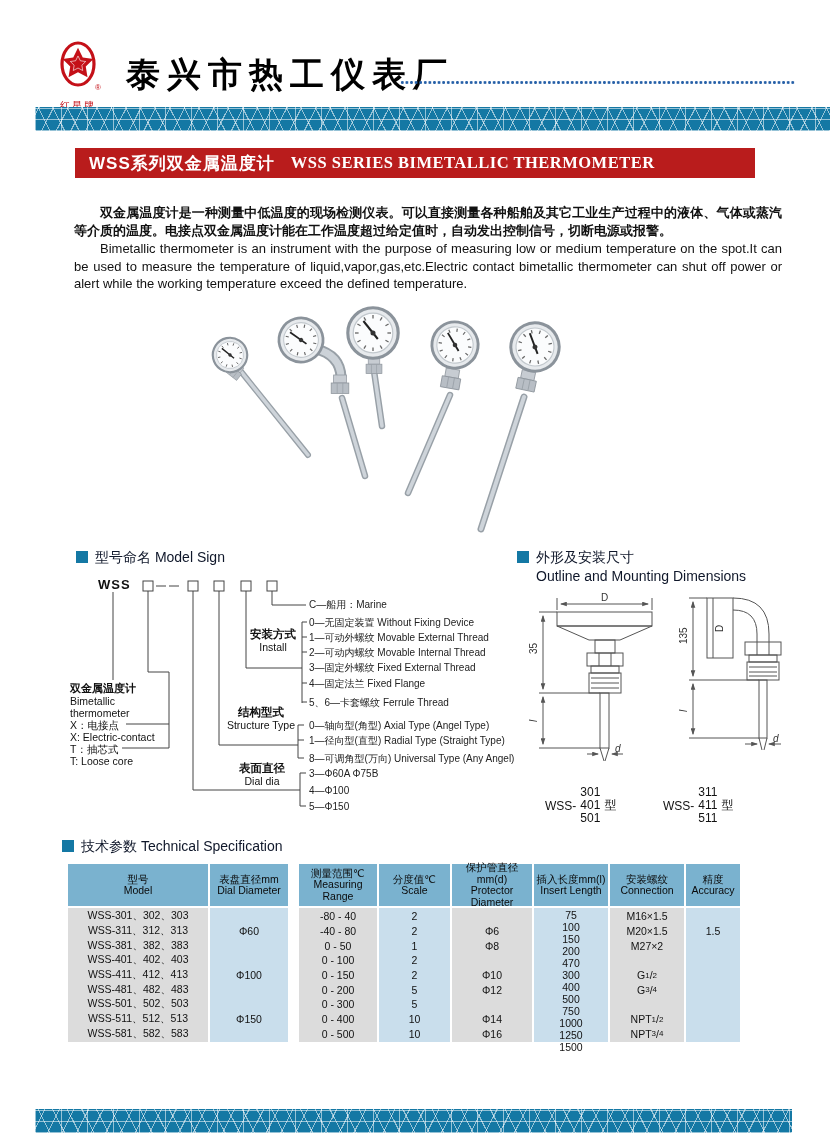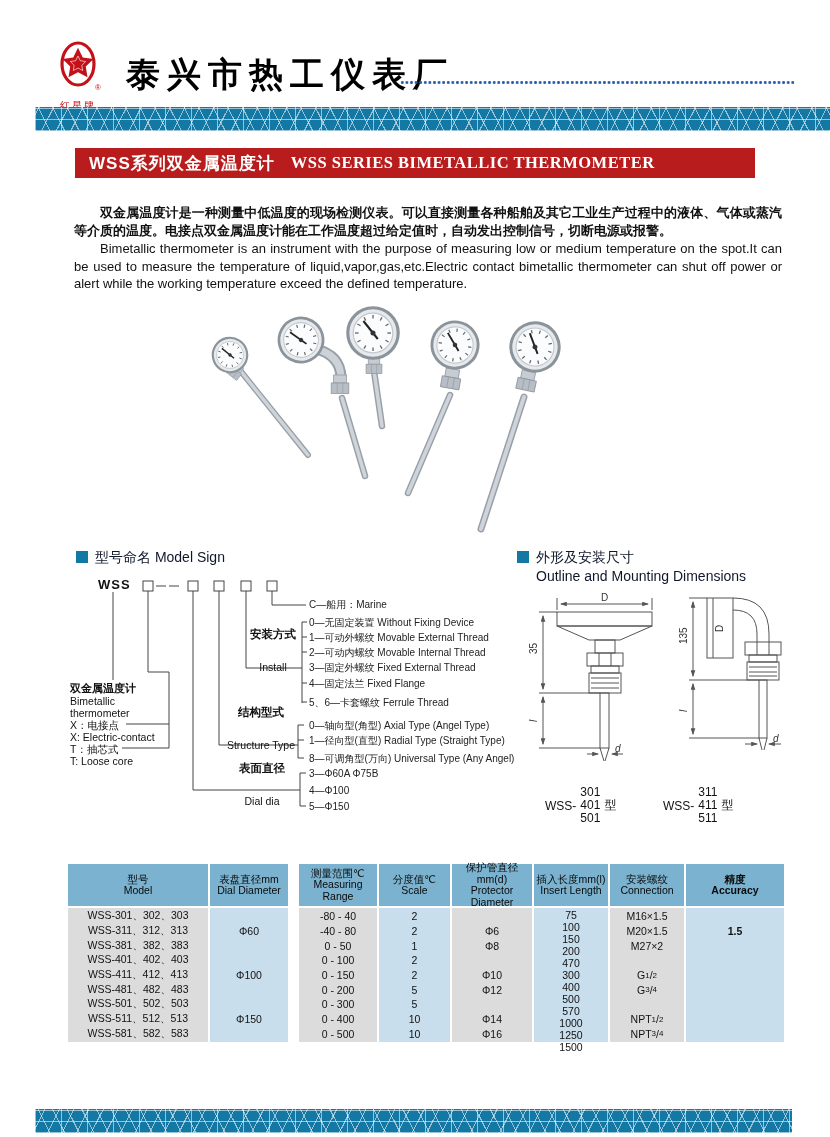--- a/index.html
+++ b/index.html
@@ -29,21 +29,21 @@
   .desc{position:absolute;left:74px;top:186px;width:708px;text-align:justify;margin-top:18px;}
   .desc p{margin:0 0 1px 0;font-size:13px;line-height:17.5px;text-indent:2em;}
   .desc .cn{font-weight:bold;}
   
   .sec-head{position:absolute;font-size:14px;color:#0f172a;white-space:nowrap;}
   .sq{display:inline-block;width:12px;height:12px;background:#1478A4;margin-right:7px;vertical-align:-1px;}
   
   .ms-item{position:absolute;font-size:10px;color:#222;white-space:nowrap;line-height:12px;}
   .ms-label{position:absolute;text-align:center;line-height:13px;}
   .ms-label .l1{font-size:11.5px;font-weight:bold;}
-  .ms-label .l2{font-size:10.5px;margin-top:20px;}
+  .ms-label .l2{font-size:10.5px;}
   .ms-left{position:absolute;font-size:10.5px;line-height:12px;white-space:nowrap;}
   .ms-left.bold{font-weight:bold;font-size:11px;}
   .wss-prefix{position:absolute;font-size:13px;font-weight:600;letter-spacing:1px;}
   
   .cap{position:absolute;display:flex;align-items:center;font-size:12px;color:#111;}
   .cap .nums{display:flex;flex-direction:column;text-align:center;line-height:13px;margin:0 4px;}
   
   .spec-table{position:absolute;left:68px;top:864px;display:flex;gap:2px;}
   .col{display:flex;flex-direction:column;gap:2px;}
   .th{background:#7AB2CF;height:42px;display:flex;flex-direction:column;justify-content:center;
@@ -277,20 +277,23 @@
   <div class="cap" style="left:663px;top:786px">
     <span>WSS-</span>
     <span class="nums">
       <span>311</span>
       <span>411</span>
       <span>511</span>
     </span>
     <span>型</span>
   </div>
 
+  <div class="sec-head" style="left:62px;top:838px">
+    <span class="sq"></span><span>技术参数 Technical Specification</span>
+  </div>
   <div class="spec-table">
       <div class="col bg-gray" style="width: 140px;">
         <div class="th">
           <div>型号</div>
           <div>Model</div>
         </div>
         <div class="tb">
           <div class="cell">WSS-301、302、303</div>
           <div class="cell">WSS-311、312、313</div>
           <div class="cell">WSS-381、382、383</div>
@@ -380,21 +383,21 @@
         </div>
         <div class="tb dense">
           <div class="cell">75</div>
           <div class="cell">100</div>
           <div class="cell">150</div>
           <div class="cell">200</div>
           <div class="cell">470</div>
           <div class="cell">300</div>
           <div class="cell">400</div>
           <div class="cell">500</div>
-          <div class="cell">570</div>
+          <div class="cell">750</div>
           <div class="cell">1000</div>
           <div class="cell">1250</div>
           <div class="cell">1500</div>
         </div>
       </div>
       <div class="col bg-gray" style="width: 74px;">
         <div class="th">
           <div>安装螺纹</div>
           <div>Connection</div>
         </div>
@@ -403,21 +406,21 @@
           <div class="cell">M20×1.5</div>
           <div class="cell">M27×2</div>
           <div class="cell"></div>
           <div class="cell">G<sup>1</sup>/<sub>2</sub></div>
           <div class="cell">G<sup>3</sup>/<sub>4</sub></div>
           <div class="cell"></div>
           <div class="cell">NPT<sup>1</sup>/<sub>2</sub></div>
           <div class="cell">NPT<sup>3</sup>/<sub>4</sub></div>
         </div>
       </div>
-      <div class="col bg-blue" style="width: 98px; font-weight: bold;">
+      <div class="col bg-blue" style="width: 54px;">
         <div class="th">
           <div>精度</div>
           <div>Accuracy</div>
         </div>
         <div class="tb">
           <div class="cell"></div>
           <div class="cell">1.5</div>
           <div class="cell"></div>
           <div class="cell"></div>
           <div class="cell"></div>

